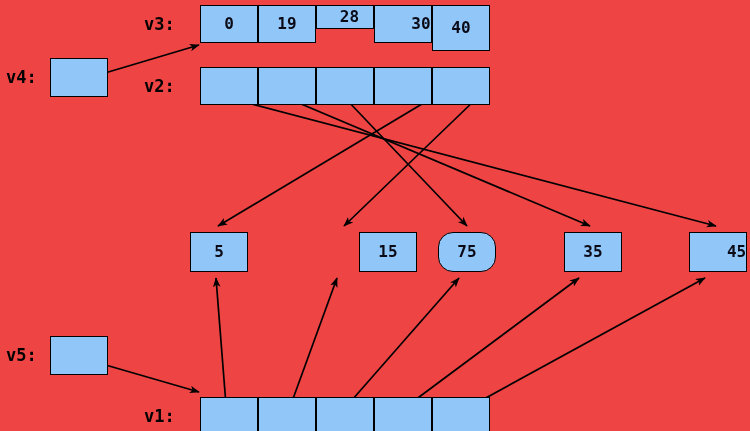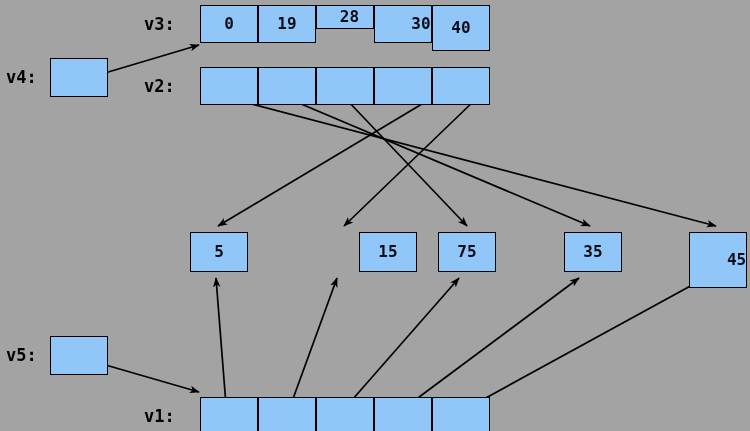--- a/index.html
+++ b/index.html
@@ -7,21 +7,21 @@
     padding: 0;
     background: #ffffff;
   }
   body {
     font-family: "DejaVu Sans Mono", "Liberation Mono", monospace;
   }
   #canvas {
     position: relative;
     width: 750px;
     height: 431px;
-    background: #a3a3a3;
+    background: #ef4444;
     overflow: hidden;
   }
   #wires {
     position: absolute;
     left: 0;
     top: 0;
     width: 750px;
     height: 431px;
     pointer-events: none;
   }
@@ -136,20 +136,20 @@
   <div class="cell" style="left:432px; top:67px; width:58px; height:38px;"></div>
 
   <div class="cell" style="left:200px; top:397px; width:58px; height:38px;"></div>
   <div class="cell" style="left:258px; top:397px; width:58px; height:38px;"></div>
   <div class="cell" style="left:316px; top:397px; width:58px; height:38px;"></div>
   <div class="cell" style="left:374px; top:397px; width:58px; height:38px;"></div>
   <div class="cell" style="left:432px; top:397px; width:58px; height:38px;"></div>
 
   <div class="box" style="left:190px; top:232px; width:58px; height:40px;">5</div>
   <div class="box" style="left:314px; top:232px; width:58px; height:40px;margin-left:45px;">15</div>
-  <div class="box" style="left:438px; top:232px; width:58px; height:40px;">75</div>
+  <div class="box" style="left:438px; top:232px; width:58px; height:40px;border-radius:15px;">75</div>
   <div class="box" style="left:564px; top:232px; width:58px; height:40px;">35</div>
-  <div class="box" style="left:689px; top:232px; width:58px; height:56px;padding-left:37px;">45</div>
+  <div class="box" style="left:689px; top:232px; width:58px; height:40px;padding-left:37px;">45</div>
 
   <div class="box" style="left:50px; top:58px; width:58px; height:39px;"></div>
   <div class="box" style="left:50px; top:336px; width:58px; height:39px;"></div>
 
 </div>
 
 </body></html>

